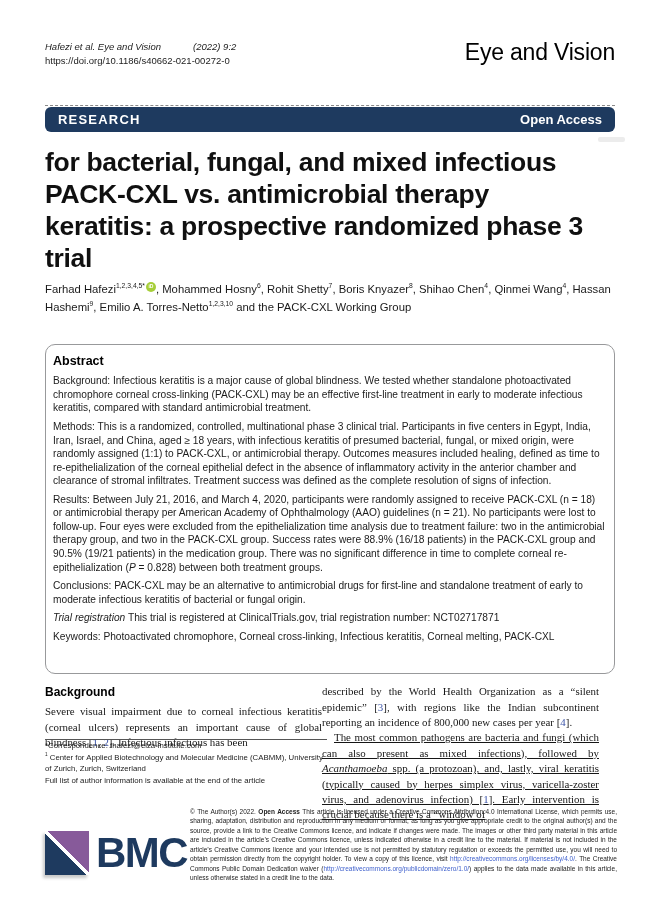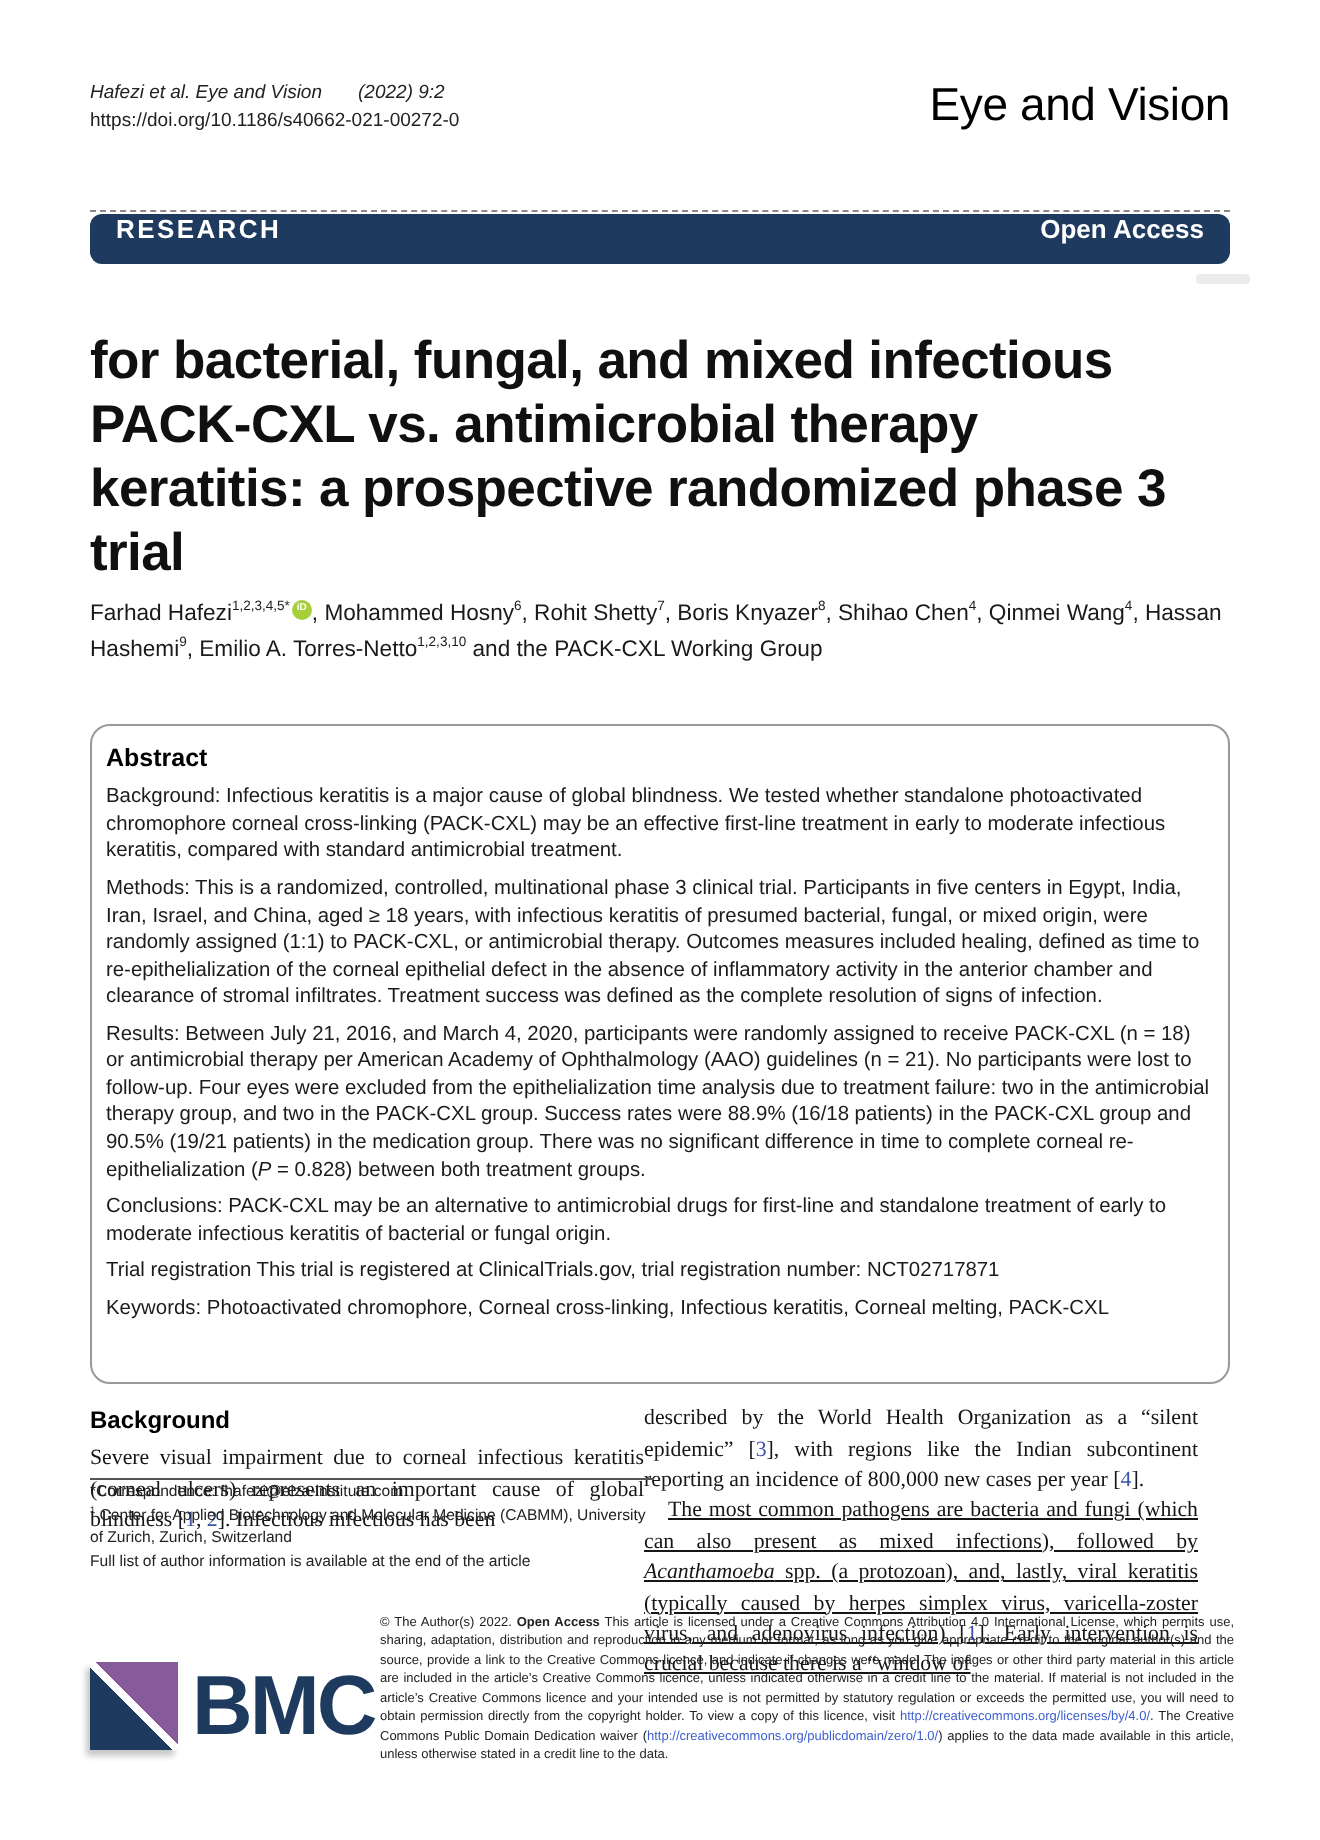--- a/index.html
+++ b/index.html
@@ -11,30 +11,30 @@
     padding: 40px 45px 0;
     font-family: "Liberation Sans", sans-serif;
     color: #1c1c1c;
     overflow: hidden;
   }
 
   
   .header-row { display: flex; justify-content: space-between; align-items: flex-start; height: 28px; margin-bottom: 39px; }
   .cite-block { font-size: 9.5px; line-height: 1.45; color: #222; }
   .cite-it { font-style: italic; }
-  .cite-vol { font-style: italic; margin-left: 18px; }
+  .cite-vol { font-style: italic; margin-left: 32px; }
   .doi-line { font-size: 9.5px; color: #222; }
   .journal-name { font-size: 23px; letter-spacing: -0.2px; color: #000; line-height: 1.1; }
 
   
   .banner {
     position: relative; height: 25px; background: #1e3a5f; border-radius: 6px;
-    display: flex; justify-content: space-between; 
+    display: flex; justify-content: space-between; align-items: center;
     padding: 0 13px; color: #fff; font-weight: bold; font-size: 13px;
-    margin-bottom: 32px;
+    margin-bottom: 14px;
   }
   .banner::before {
     content: ""; position: absolute; top: -2px; left: 0; right: 0;
     border-top: 1px dashed #8a8a8a;
   }
   .banner-category { letter-spacing: 1.2px; }
   .update-remnant { position: absolute; left: 598px; top: 137px; width: 27px; height: 5px; background: #ececec; border-radius: 2px; }
 
   
   .title { font-size: 26.5px; font-weight: bold; line-height: 1.21; letter-spacing: -0.3px; color: #101010; margin-bottom: 7px; }
@@ -44,21 +44,21 @@
     display: inline-flex; width: 10px; height: 10px; border-radius: 50%;
     background: #a6ce39; color: #fff; font-size: 5px; font-weight: bold;
     align-items: center; justify-content: center; vertical-align: super; margin-left: 1px;
   }
 
   
   .abstract-box { height: 330px; border: 1.5px solid #98999b; border-radius: 10px; padding: 9px 7px; overflow: hidden; margin-bottom: 10px; }
   .abstract-heading { font-size: 12.5px; font-weight: bold; color: #000; margin-bottom: 6px; }
   .abs-sec { font-size: 10.2px; line-height: 1.33; margin-bottom: 5px; color: #1b1b1b; }
   .lbl-bold { font-weight: normal; }
-  .lbl-italic { }
+  .lbl-italic { font-style: italic; }
 
   
   .columns { display: flex; gap: 0; font-family: "Liberation Serif", serif; font-size: 10.9px; line-height: 1.41; text-align: justify; color: #161616; }
   .col { width: 277px; }
   .col-heading { font-family: "Liberation Sans", sans-serif; font-weight: bold; font-size: 12px; margin-bottom: 3px; text-align: left; color: #000; }
   .para-indent { text-indent: 12px; text-decoration: underline; }
 
   
   .footnote { position: absolute; left: 45px; top: 739px; width: 282px; border-top: 1px solid #555; padding-top: 0; font-size: 7.8px; line-height: 1.5; color: #222; }
 

